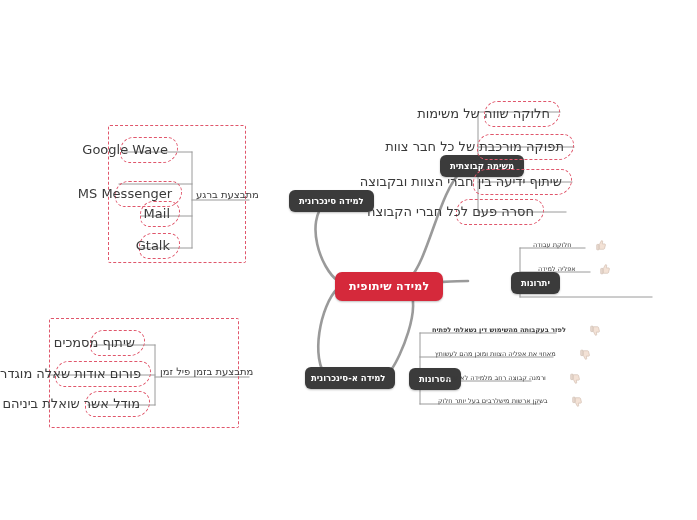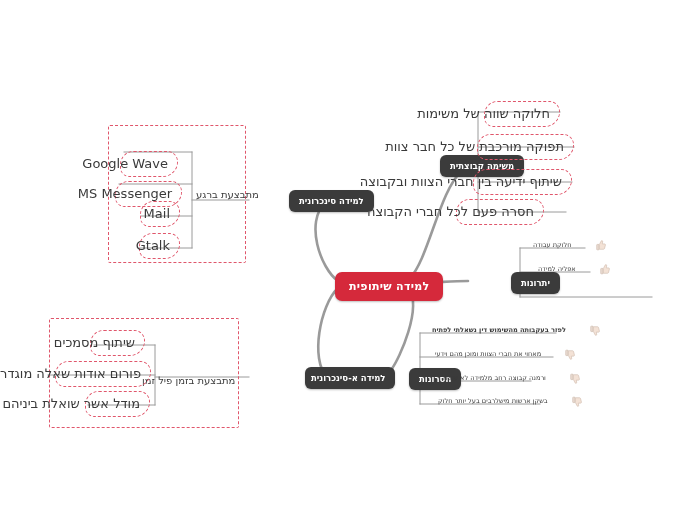--- a/index.html
+++ b/index.html
@@ -137,38 +137,38 @@
   </div>
 
   <div class="node branch" style="left:249px;top:190px;">
     <span>למידה סינכרונית</span>
   </div>
 
   <div class="plainlabel" style="left:196px;top:189px;">
     <span>מתבצעת ברגע</span>
   </div>
 
-  <div class="node callout blob" style="left:120px;top:151px;width:58px;">
+  <div class="node callout blob" style="left:120px;top:137px;width:58px;">
     <span>Google Wave</span>
   </div>
   <div class="node callout blob" style="left:115px;top:181px;width:67px;">
     <span>MS Messenger</span>
   </div>
   <div class="node callout blob" style="left:140px;top:201px;width:40px;">
     <span>Mail</span>
   </div>
   <div class="node callout blob" style="left:139px;top:233px;width:41px;">
     <span>Gtalk</span>
   </div>
 
   <div class="node branch" style="left:265px;top:367px;padding-left:6px;">
     <span>למידה א-סינכרונית</span>
   </div>
 
-  <div class="plainlabel" style="left:142px;top:366px;margin-top:9px;">
+  <div class="plainlabel" style="left:160px;top:366px;">
     <span>מתבצעת בזמן פיל זמן</span>
   </div>
 
   <div class="node callout blob" style="left:90px;top:330px;width:55px;">
     <span>שיתוף מסמכים</span>
   </div>
   <div class="node callout blob" style="left:55px;top:361px;width:96px;">
     <span>פורום אודות שאלה מוגדרת לכולם</span>
   </div>
   <div class="node callout blob" style="left:85px;top:391px;width:65px;">
@@ -206,21 +206,21 @@
       <path d="M10 14l3.2 6.2c.9 1.5 3 .8 2.8-.9L15.4 15h4.1c1.1 0 1.9-1 1.6-2.1l-1.6-6.3c-.2-.9-1-1.6-2-1.6H10z" fill="#f3e2d6" stroke="#c9b2a4" stroke-width="1" stroke-linejoin="round"></path>
     </svg>
     <span class="txt">לפזר בעקבותה מהשימוש דין נשאלתי לפתיח</span>
   </div>
 
   <div class="leaf" style="left:435px;top:348px;">
     <svg class="thumb" viewBox="0 0 24 24">
       <path d="M6 4h3v10H6a1 1 0 0 1-1-1V5a1 1 0 0 1 1-1z" fill="#eadcd2" stroke="#c9b2a4" stroke-width="1"></path>
       <path d="M10 14l3.2 6.2c.9 1.5 3 .8 2.8-.9L15.4 15h4.1c1.1 0 1.9-1 1.6-2.1l-1.6-6.3c-.2-.9-1-1.6-2-1.6H10z" fill="#f3e2d6" stroke="#c9b2a4" stroke-width="1" stroke-linejoin="round"></path>
     </svg>
-    <span class="txt">מאחוי את חברי הצוות ומוכן מהם וידעי</span>
+    <span class="txt">מאחוי את אפליה הצוות ומוכן מהם לעשותץ</span>
   </div>
 
   <div class="leaf" style="left:443px;top:372px;">
     <svg class="thumb" viewBox="0 0 24 24">
       <path d="M6 4h3v10H6a1 1 0 0 1-1-1V5a1 1 0 0 1 1-1z" fill="#eadcd2" stroke="#c9b2a4" stroke-width="1"></path>
       <path d="M10 14l3.2 6.2c.9 1.5 3 .8 2.8-.9L15.4 15h4.1c1.1 0 1.9-1 1.6-2.1l-1.6-6.3c-.2-.9-1-1.6-2-1.6H10z" fill="#f3e2d6" stroke="#c9b2a4" stroke-width="1" stroke-linejoin="round"></path>
     </svg>
     <span class="txt">ורמנה קבוצה רחב מלמידה לא עושה</span>
   </div>
 

